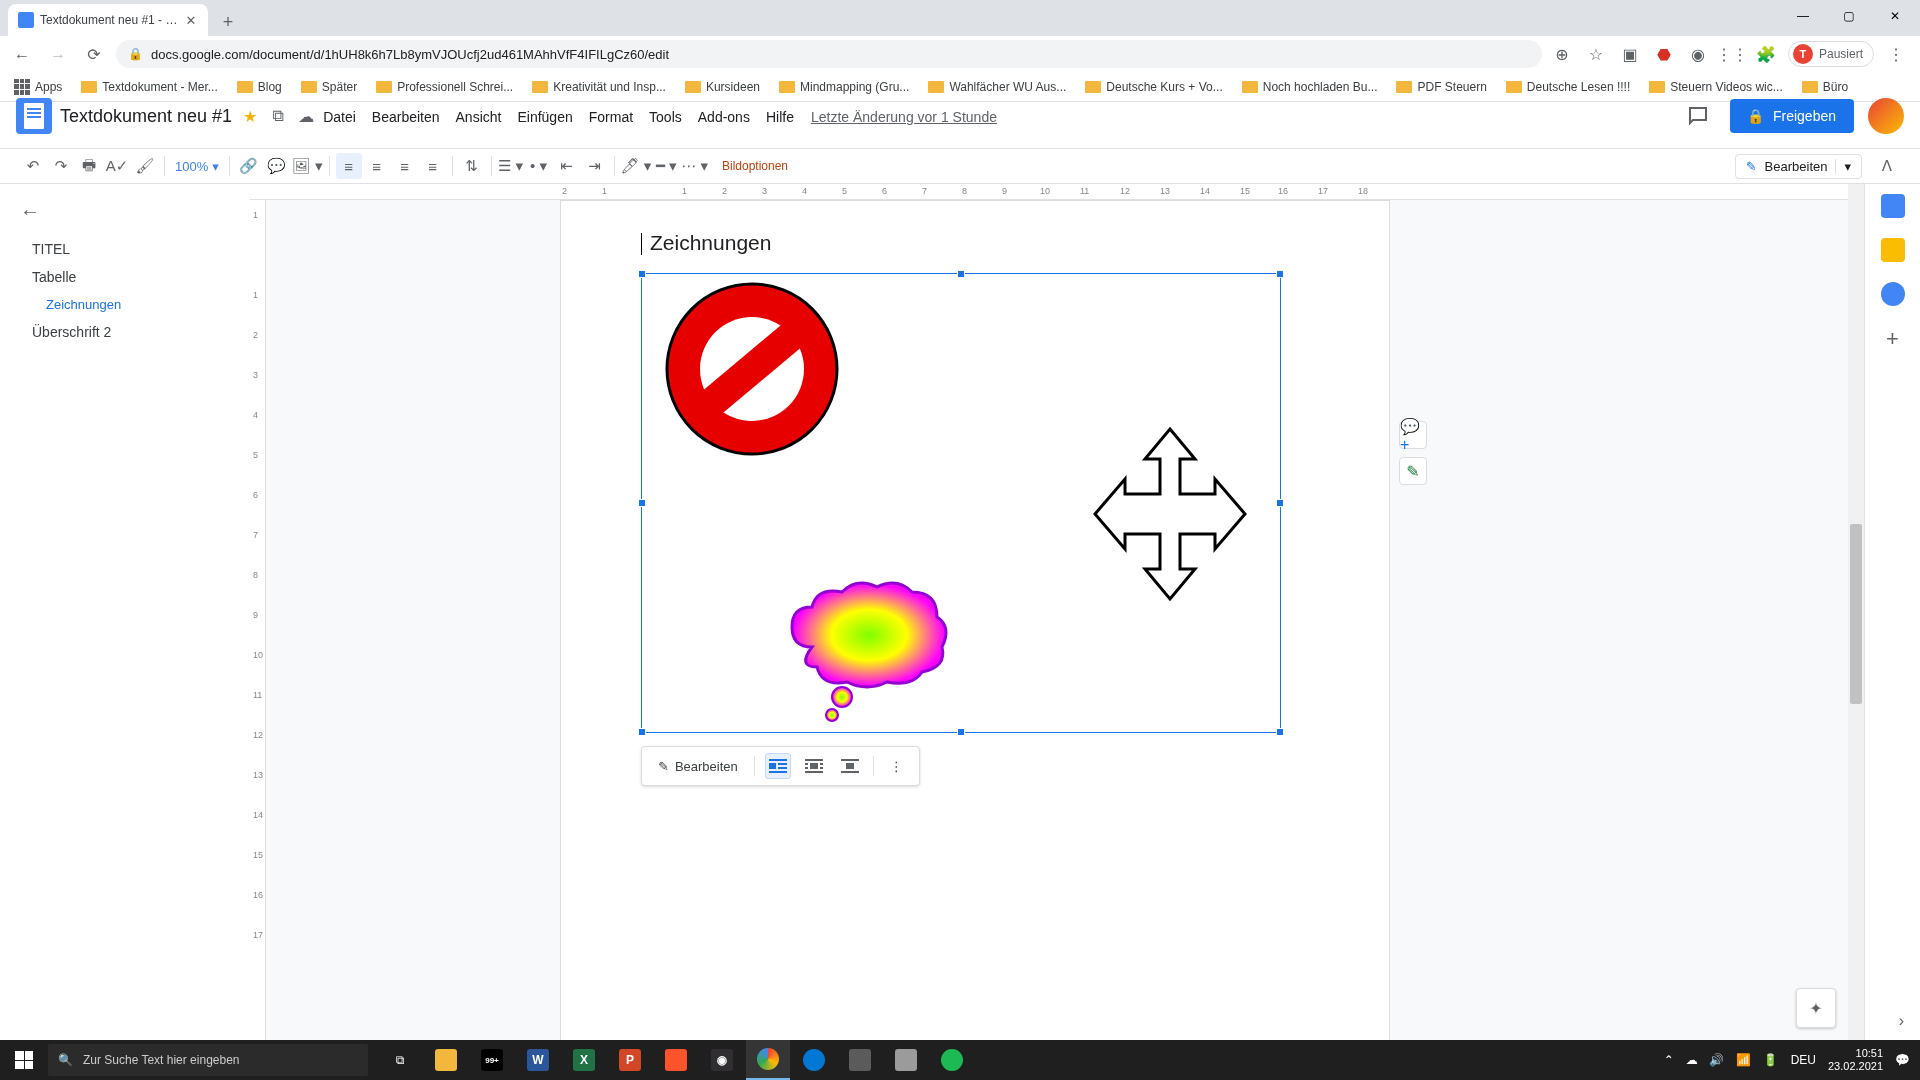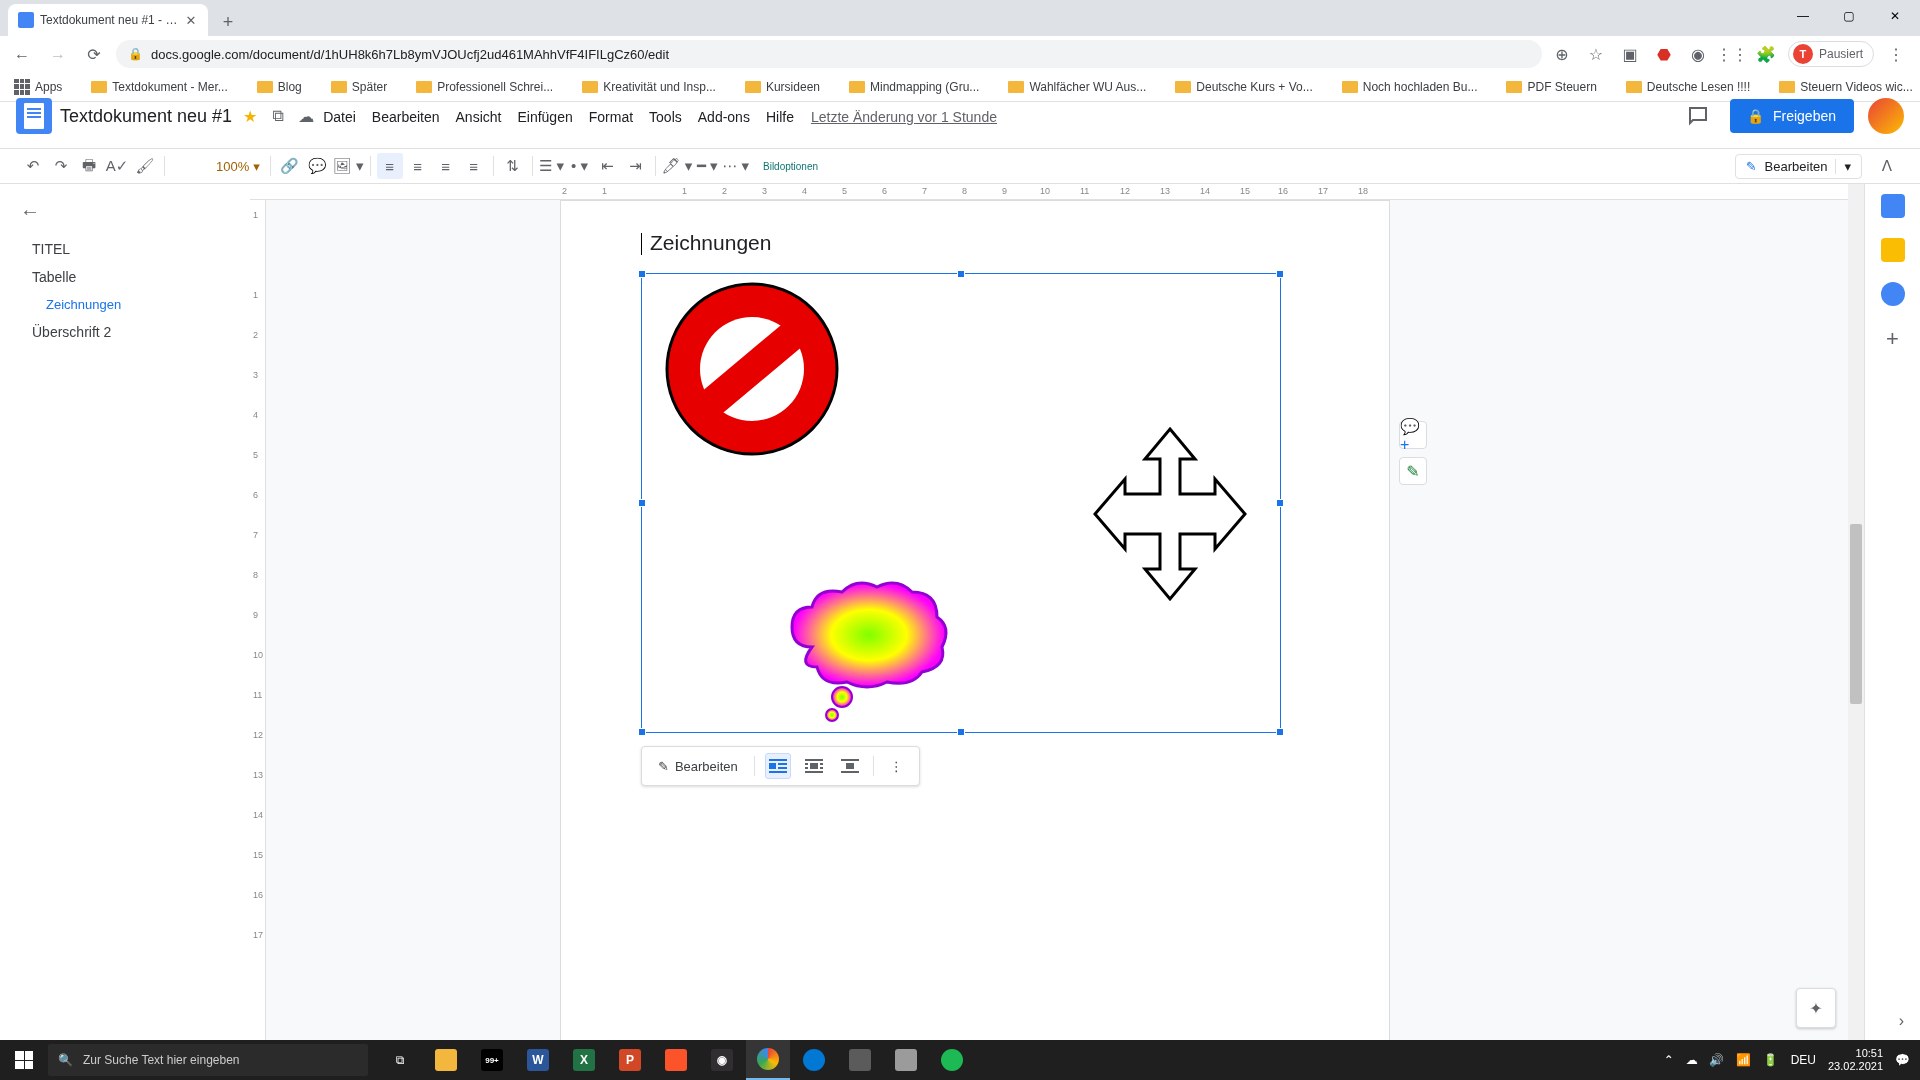--- a/index.html
+++ b/index.html
@@ -18,21 +18,21 @@
 
 .addr-bar { height: 36px; background: #fff; display: flex; align-items: center; padding: 0 8px; gap: 8px; }
 .nav-btn { width: 28px; height: 28px; display: flex; align-items: center; justify-content: center; color: #5f6368; border-radius: 50%; }
 .url-field { flex: 1; height: 28px; background: #f1f3f4; border-radius: 14px; display: flex; align-items: center; padding: 0 12px; font-size: 13px; color: #202124; gap: 8px; }
 .lock-icon { color: #5f6368; font-size: 12px; }
 .addr-right { display: flex; align-items: center; gap: 10px; padding-right: 4px; }
 .addr-icon { width: 24px; height: 24px; display: flex; align-items: center; justify-content: center; color: #5f6368; }
 .profile-badge { display: flex; align-items: center; gap: 6px; border: 1px solid #dadce0; border-radius: 14px; padding: 2px 10px 2px 4px; font-size: 12px; color: #5f6368; }
 .profile-circle { width: 20px; height: 20px; border-radius: 50%; background: #ea4335; color: #fff; display: flex; align-items: center; justify-content: center; font-size: 11px; font-weight: bold; }
 
-.bookmarks-bar { height: 30px; background: #fff; border-bottom: 1px solid #e0e0e0; display: flex; align-items: center; padding: 0 8px; gap: 17px; font-size: 12px; color: #3c4043; }
+.bookmarks-bar { height: 30px; background: #fff; border-bottom: 1px solid #e0e0e0; display: flex; align-items: center; padding: 0 8px; gap: 7px; font-size: 12px; color: #3c4043; }
 .bm-item { display: flex; align-items: center; gap: 5px; padding: 4px 6px; white-space: nowrap; }
 .bm-folder-icon { width: 16px; height: 12px; background: #f4b73e; border-radius: 1px; }
 .apps-grid { width: 16px; height: 16px; display: grid; grid-template-columns: repeat(3,1fr); gap: 1px; }
 .apps-grid span { background: #5f6368; }
 
 
 .docs-header { height: 64px; display: flex; align-items: center; padding: 8px 16px; gap: 8px; }
 .docs-logo { width: 36px; height: 36px; background: #4285f4; border-radius: 4px; display: flex; align-items: center; justify-content: center; }
 .docs-logo-inner { width: 20px; height: 26px; background: #fff; border-radius: 1px; position: relative; }
 .docs-logo-inner::before { content:''; position:absolute; top:5px; left:3px; right:3px; height:2px; background:#4285f4; box-shadow: 0 4px 0 #4285f4, 0 8px 0 #4285f4; }
@@ -46,22 +46,22 @@
 .last-edit { color: #5f6368; text-decoration: underline; padding: 2px 8px; }
 .docs-header-right { margin-left: auto; display: flex; align-items: center; gap: 14px; }
 .comment-btn { width: 36px; height: 36px; display: flex; align-items: center; justify-content: center; color: #5f6368; }
 .share-btn { background: #1a73e8; color: #fff; border-radius: 4px; padding: 9px 18px; font-size: 14px; font-weight: 500; display: flex; align-items: center; gap: 8px; }
 .avatar { width: 36px; height: 36px; border-radius: 50%; background: linear-gradient(135deg,#ea4335,#fbbc04); }
 
 
 .toolbar { height: 36px; border-top: 1px solid #e0e0e0; border-bottom: 1px solid #e0e0e0; display: flex; align-items: center; padding: 0 20px; gap: 2px; }
 .tb-btn { min-width: 26px; height: 26px; display: flex; align-items: center; justify-content: center; color: #5f6368; border-radius: 3px; font-size: 15px; }
 .tb-sep { width: 1px; height: 20px; background: #e0e0e0; margin: 0 4px; }
-.zoom-select { font-size: 13px; color: #a16207; padding: 0 4px; display: flex; align-items: center; gap: 4px; margin-left: 41px; }
-.image-options { font-size: 10px; color: #0f766e; margin-left: 12px; }
+.zoom-select { font-size: 13px; color: #3b82f6; padding: 0 4px; display: flex; align-items: center; gap: 4px; }
+.image-options { font-size: 12px; color: #c2410c; margin-left: 12px; }
 .edit-mode { margin-left: auto; display: flex; align-items: center; gap: 8px; border: 1px solid #e0e0e0; border-radius: 4px; padding: 4px 10px; font-size: 13px; color: #202124; }
 .pencil-icon { color: #1a73e8; }
 .collapse-btn { margin-left: 10px; color: #5f6368; }
 
 
 .main-area { display: flex; height: calc(1080px - 84px - 64px - 36px - 40px); position: relative; }
 .outline-panel { width: 250px; padding: 14px 20px; }
 .outline-back { color: #5f6368; font-size: 20px; margin-bottom: 14px; display: block; }
 .outline-item { padding: 6px 10px; font-size: 14px; color: #3c4043; border-left: 2px solid transparent; }
 .outline-item.h1 { font-weight: 500; }

